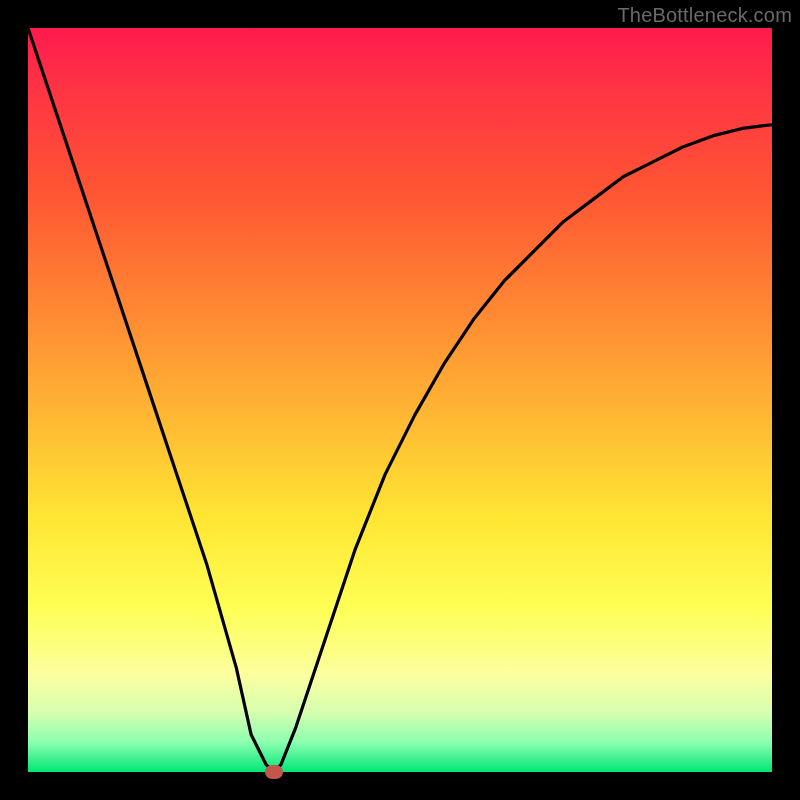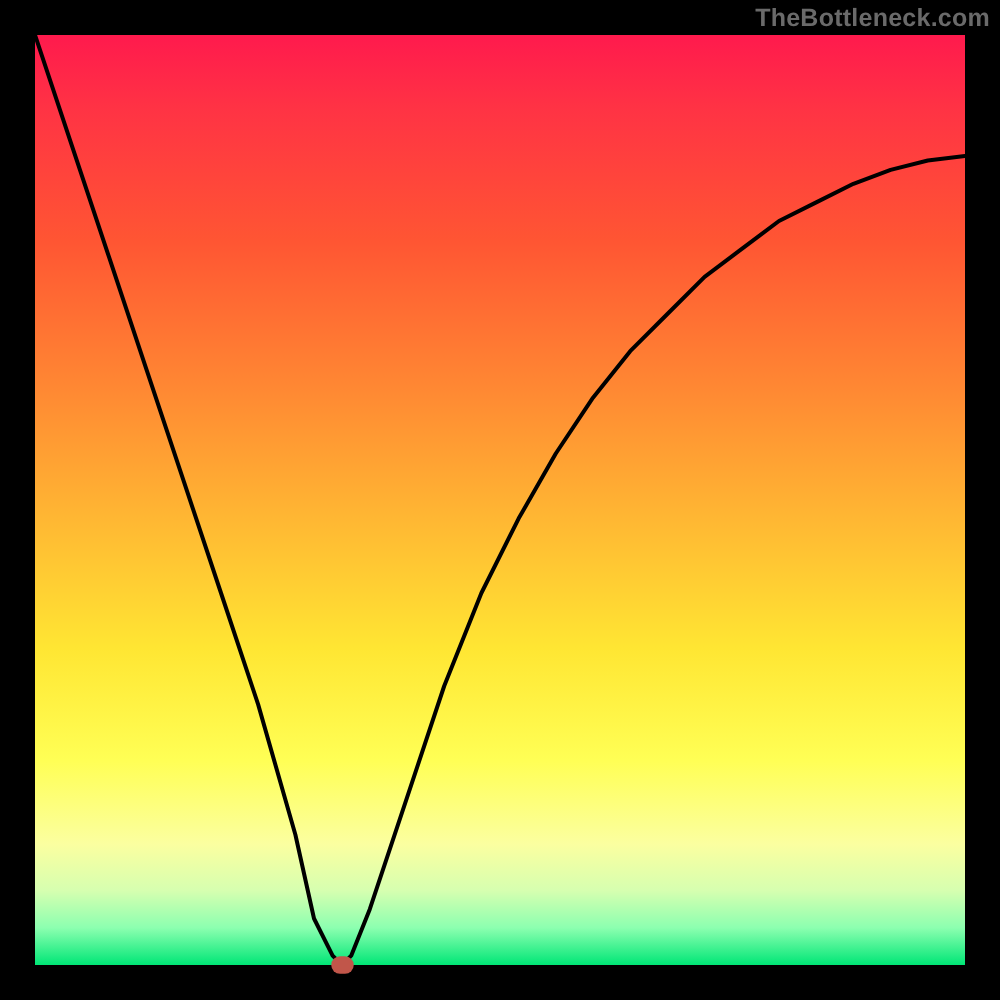--- a/index.html
+++ b/index.html
@@ -52,21 +52,21 @@
     border-radius: 7px;
     transform: translate(-50%, -50%);
   }
   .watermark {
     position: absolute;
     top: 4px;
     right: 8px;
     color: #6a6a6a;
     font-size: 20px;
     letter-spacing: 0.2px;
-    font-weight: 700;
+    font-weight: 400;
   }
 </style>
 </head>
 <body>
 
 <div class="frame">
   <div class="watermark">TheBottleneck.com</div>
   <div class="plot">
     <svg class="curve-svg" viewBox="0 0 744 744" preserveAspectRatio="none">
       <path id="curve-path" fill="none" stroke="#000" stroke-width="3.2" stroke-linejoin="round" stroke-linecap="round" d="M0.00 0.00 L29.76 89.28 L59.52 178.56 L89.28 267.84 L119.04 357.12 L148.80 446.40 L178.56 535.68 L208.32 639.84 L223.20 706.80 L238.08 736.56 L245.52 744.00 L252.96 736.56 L267.84 699.36 L297.60 610.08 L327.36 520.80 L357.12 446.40 L386.88 386.88 L416.64 334.80 L446.40 290.16 L476.16 252.96 L505.92 223.20 L535.68 193.44 L565.44 171.12 L595.20 148.80 L624.96 133.92 L654.72 119.04 L684.48 107.88 L714.24 100.44 L744.00 96.72"></path>

